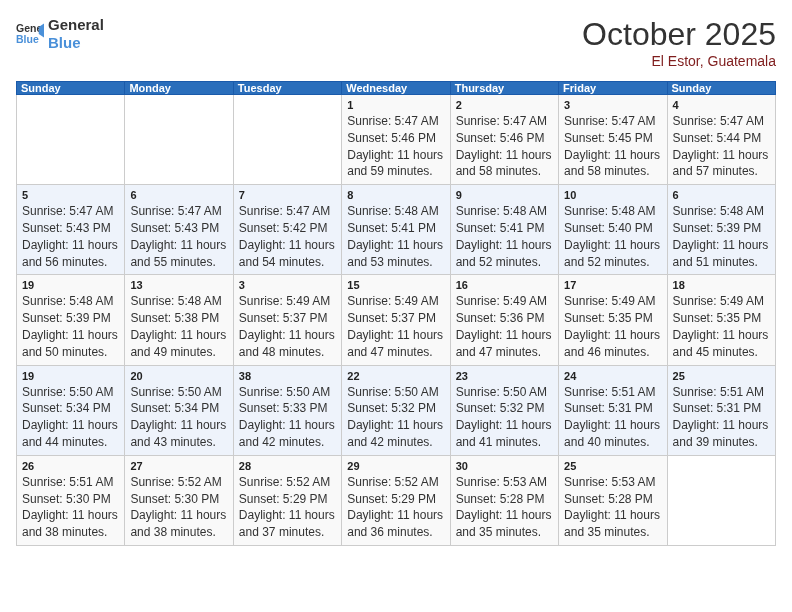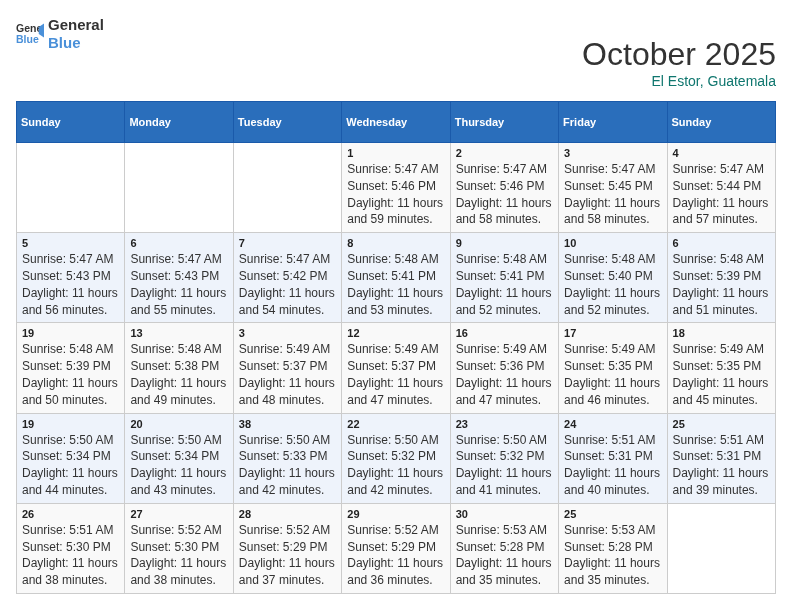--- a/index.html
+++ b/index.html
@@ -20,40 +20,39 @@
       display: flex;
       align-items: center;
       gap: 4px;
     }
     .logo-icon {
       width: 28px;
       height: 28px;
     }
     .title-block {
       text-align: right;
-      margin-top: 20px;
     }
     .month-title {
       font-size: 32px;
       font-weight: normal;
       color: #333;
     }
     .location {
       font-size: 14px;
-      color: #0f766e;
+      color: #7f1d1d;
     }
     .calendar {
       width: 100%;
       border-collapse: collapse;
       font-size: 10.5px;
     }
     .calendar thead th {
       background: #2a6ebb;
       color: #fff;
-      padding: 14px 4px;
+      padding: 0 4px;
       text-align: left;
       font-size: 11px;
       font-weight: bold;
       border: 1px solid #1a5aaa;
     }
     .calendar tbody td {
       border: 1px solid #ccc;
       vertical-align: top;
       padding: 4px 5px;
       width: 108px;
@@ -202,21 +201,21 @@
 Sunset: 5:38 PM
 Daylight: 11 hours and 49 minutes.</div>
         </td>
         <td>
           <div class="day-num">3</div>
           <div class="day-info" style="white-space: pre-line;">Sunrise: 5:49 AM
 Sunset: 5:37 PM
 Daylight: 11 hours and 48 minutes.</div>
         </td>
         <td>
-          <div class="day-num">12</div>
+          <div class="day-num">15</div>
           <div class="day-info" style="white-space: pre-line;">Sunrise: 5:49 AM
 Sunset: 5:37 PM
 Daylight: 11 hours and 47 minutes.</div>
         </td>
         <td>
           <div class="day-num">16</div>
           <div class="day-info" style="white-space: pre-line;">Sunrise: 5:49 AM
 Sunset: 5:36 PM
 Daylight: 11 hours and 47 minutes.</div>
         </td>

